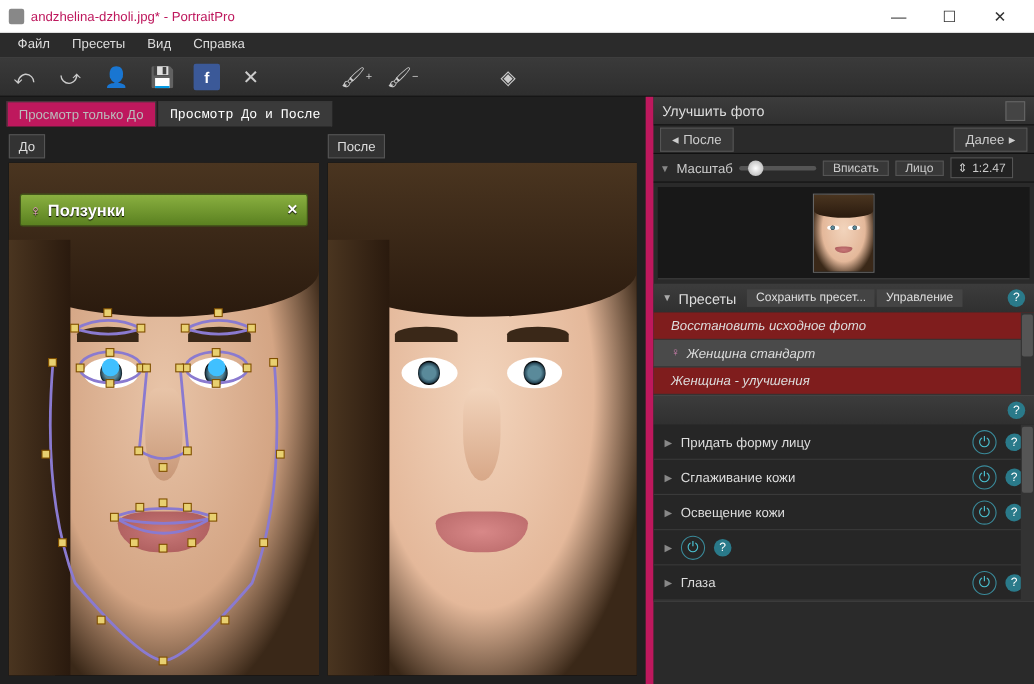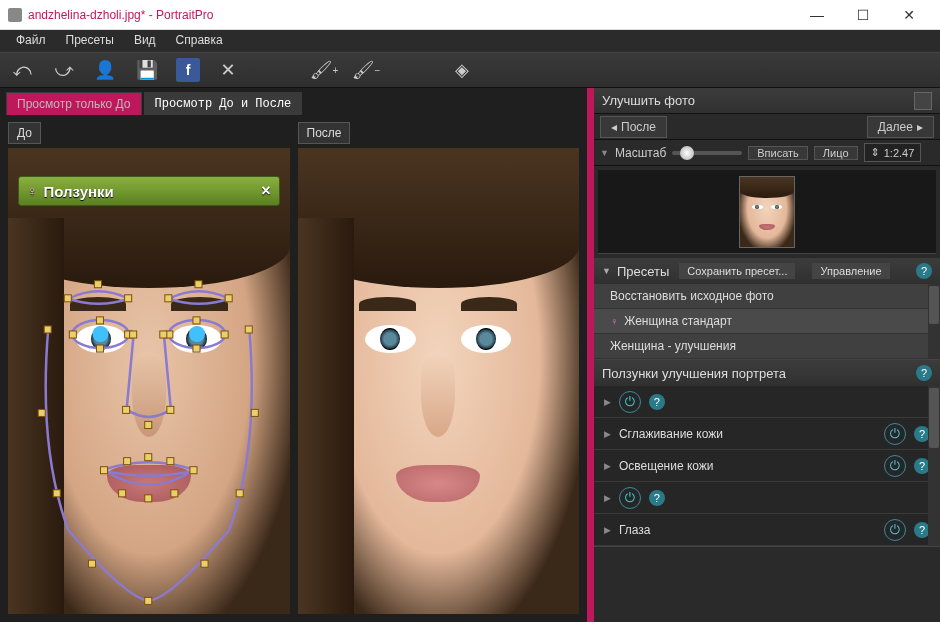--- a/index.html
+++ b/index.html
@@ -53,23 +53,23 @@
 .scaletrack { flex: 0 0 70px; height: 4px; background: #555; position: relative; border-radius: 2px; }
 .scalethumb { position: absolute; top: -5px; left: 8px; width: 14px; height: 14px; background: radial-gradient(#fff,#aaa); border-radius: 50%; }
 .scalebtn { padding: 0 8px; background: #383838; border: 1px solid #555; cursor: pointer; font-size: 11px; }
 .ratio { padding: 2px 6px; background: #222; border: 1px solid #555; font-size: 11px; display: flex; align-items: center; gap: 4px; }
 .thumbstrip { height: 84px; background: #181818; display: flex; align-items: center; justify-content: center; border-bottom: 1px solid #444; margin: 4px; }
 .thumbimg { width: 56px; height: 72px; position: relative; overflow: hidden; border: 1px solid #666; }
 .section { border-bottom: 1px solid #444; }
 .sechead { height: 26px; background: linear-gradient(#3c3c3c,#303030); display: flex; align-items: center; padding: 0 8px; font-size: 13px; color: #ddd; gap: 6px; }
 .sechead .tri { font-size: 9px; color: #aaa; }
 .sechead .help { margin-left: auto; width: 16px; height: 16px; border-radius: 50%; background: #2a7a8a; color: #fff; font-size: 11px; display: flex; align-items: center; justify-content: center; cursor: pointer; }
-.presetbtns { display: flex; gap: 17px; margin-left: 4px; justify-content: center; }
+.presetbtns { display: flex; gap: 2px; margin-left: 4px; justify-content: center; }
 .presetbtns .pb { padding: 2px 8px; background: #444; font-size: 11px; cursor: pointer; }
-.presetlist { background: #404040; }
+.presetlist { background: #7f1d1d; font-style: italic; }
 .presetitem { padding: 5px 16px; font-size: 12px; color: #ddd; border-bottom: 1px solid #333; cursor: pointer; display: flex; align-items: center; gap: 6px; }
 .presetitem.selected { background: #4a4a4a; }
 .presetitem .gicon { color: #d080b0; font-size: 11px; }
 .sliderlist { background: #262626; }
 .slideritem { height: 32px; display: flex; align-items: center; padding: 0 10px; font-size: 12px; color: #ddd; border-bottom: 1px solid #3a3a3a; gap: 8px; cursor: pointer; }
 .slideritem .tri { font-size: 9px; color: #888; }
 .slideritem .label { flex: 1; }
 .slideritem .power { width: 22px; height: 22px; border-radius: 50%; border: 1px solid #3a8a9a; color: #4ac0d0; display: flex; align-items: center; justify-content: center; font-size: 13px; cursor: pointer; }
 .slideritem .help { width: 16px; height: 16px; border-radius: 50%; background: #2a7a8a; color: #fff; font-size: 11px; display: flex; align-items: center; justify-content: center; cursor: pointer; }
 .scrollbar { position: absolute; right: 0; top: 0; bottom: 0; width: 12px; background: #333; }
@@ -272,26 +272,26 @@
             <span>Женщина - улучшения</span>
           </div>
         <div class="scrollbar">
             <div class="scrollhandle" style="top:2px;height:38px"></div>
           </div>
       </div>
     </div>
 
     <div class="section">
       <div class="sechead">
-        <span>Ползунки улучшения портрета</span>
         <div class="help">?</div>
       </div>
       <div class="sliderlist" style="position:relative">
         <div class="slideritem">
           <span class="tri">▶</span>
+          <span class="label">Придать форму лицу</span>
           <span class="power">⏻</span>
           <span class="help">?</span>
         </div>
         <div class="slideritem">
           <span class="tri">▶</span>
           <span class="label">Сглаживание кожи</span>
           <span class="power">⏻</span>
           <span class="help">?</span>
         </div>
         <div class="slideritem">

